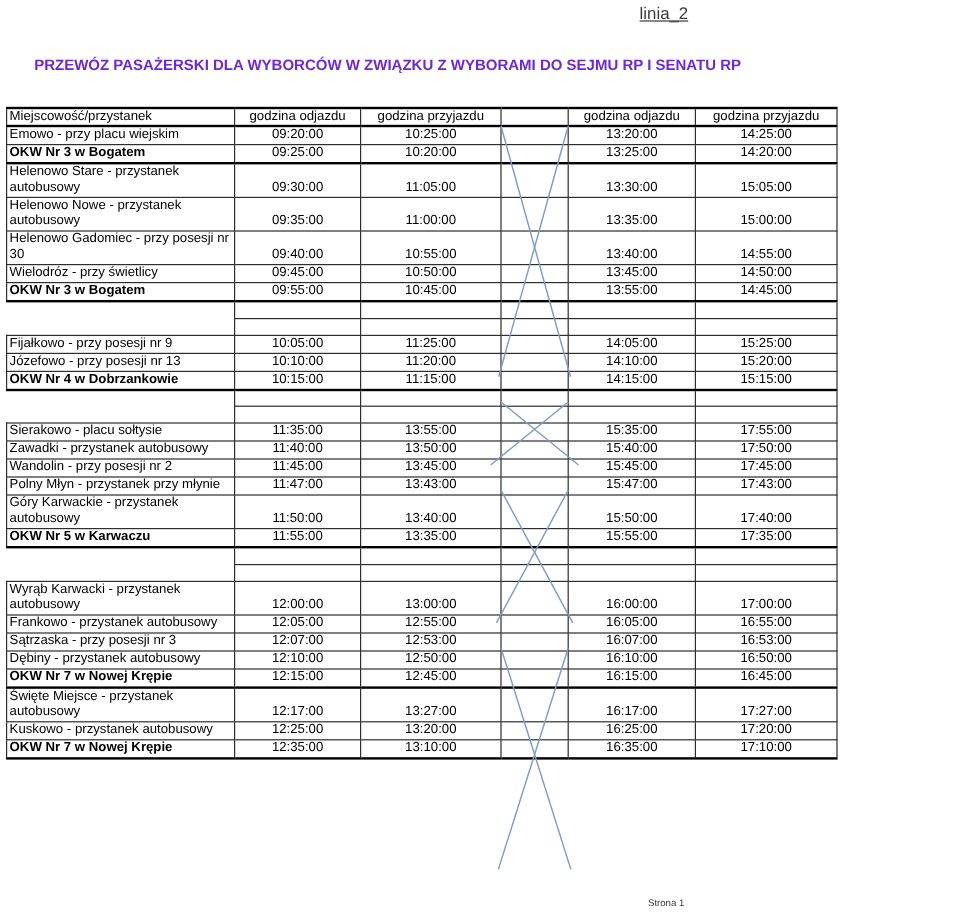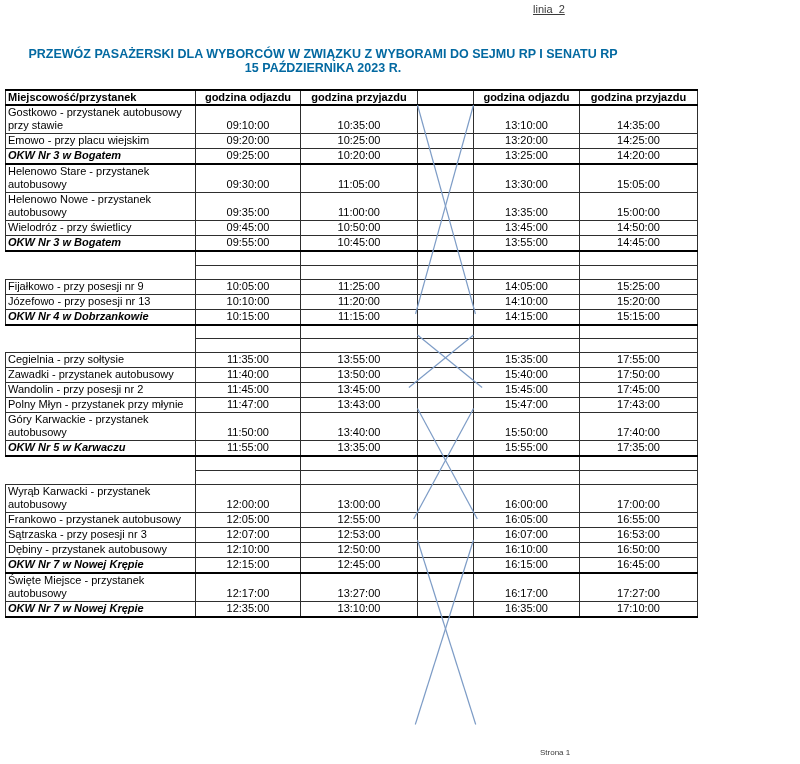--- a/index.html
+++ b/index.html
@@ -10,41 +10,41 @@
     height: 764px;
     background: #ffffff;
     color: #000;
     font-family: "Liberation Sans", sans-serif;
     overflow: hidden;
   }
   .header-note {
     position: absolute;
     top: 3px;
     left: 533px;
-    font-size: 11px;
+    font-size: 14px;
     color: #3a3a3a;
     text-decoration: underline;
   }
   .footer-note {
     position: absolute;
     top: 748px;
     left: 540px;
     font-size: 8px;
     color: #3a3a3a;
   }
   .title {
     position: absolute;
     top: 47px;
     left: 5px;
     width: 636px;
     text-align: center;
     font-weight: bold;
     font-size: 12.5px;
     line-height: 14px;
-    color: #0369a1;
+    color: #6d28d9;
   }
   .table-wrap {
     position: absolute;
     top: 89px;
     left: 5px;
     width: 692px;
   }
   table.schedule {
     border-collapse: collapse;
     table-layout: fixed;
@@ -55,52 +55,51 @@
     padding: 0;
     font-size: 11px;
     line-height: 13px;
     vertical-align: bottom;
     overflow: hidden;
   }
   .schedule thead tr { height: 15px; }
   .schedule thead th {
     border-top: 2px solid #000;
     border-bottom: 2px solid #000;
-    font-weight: bold;
+    font-weight: normal;
     text-align: center;
     vertical-align: middle;
     margin-top: 28px;
   }
   .schedule thead th.stop-h { text-align: left; padding-left: 2px; }
   tr.h1 { height: 14px; }
   tr.h2 { height: 28px; }
   tr.spacer { height: 14px; }
   td.stop { text-align: left; padding: 0 2px 1px 2px; }
   td.time { text-align: center; padding-bottom: 1px; }
   td.mid  {}
   tr.okw td { border-bottom: 2px solid #000; }
-  tr.okw td.stop { font-weight: bold; font-style: italic; }
+  tr.okw td.stop { font-weight: bold; }
   tr.spacer td.blank-left { border: none; }
   .cross-overlay {
     position: absolute;
     top: 0; left: 0;
     pointer-events: none;
     overflow: visible;
   }
 </style>
 </head>
 <body>
 
 <div class="page">
 
   <div class="header-note">linia_2</div>
 
   <div class="title">
     <div>PRZEWÓZ PASAŻERSKI DLA WYBORCÓW W ZWIĄZKU Z WYBORAMI DO SEJMU RP I SENATU RP</div>
-    <div>15 PAŹDZIERNIKA 2023 R.</div>
   </div>
 
   <div class="table-wrap" id="table-wrap">
     <table class="schedule">
       <colgroup>
         <col style="width:190px">
         <col style="width:105px">
         <col style="width:117px">
         <col style="width:56px">
         <col style="width:106px">
@@ -110,28 +109,20 @@
         <tr>
           <th class="stop-h">Miejscowość/przystanek</th>
           <th>godzina odjazdu</th>
           <th>godzina przyjazdu</th>
           <th></th>
           <th>godzina odjazdu</th>
           <th>godzina przyjazdu</th>
         </tr>
       </thead>
       <tbody id="tbody">
-          <tr class="h2">
-            <td class="stop">Gostkowo - przystanek autobusowy przy stawie</td>
-            <td class="time">09:10:00</td>
-            <td class="time">10:35:00</td>
-            <td class="mid"></td>
-            <td class="time">13:10:00</td>
-            <td class="time">14:35:00</td>
-          </tr>
           <tr class="h1">
             <td class="stop">Emowo - przy placu wiejskim</td>
             <td class="time">09:20:00</td>
             <td class="time">10:25:00</td>
             <td class="mid"></td>
             <td class="time">13:20:00</td>
             <td class="time">14:25:00</td>
           </tr>
           <tr class="h1 okw">
             <td class="stop">OKW Nr 3 w Bogatem</td>
@@ -150,20 +141,28 @@
             <td class="time">15:05:00</td>
           </tr>
           <tr class="h2">
             <td class="stop">Helenowo Nowe - przystanek autobusowy</td>
             <td class="time">09:35:00</td>
             <td class="time">11:00:00</td>
             <td class="mid"></td>
             <td class="time">13:35:00</td>
             <td class="time">15:00:00</td>
           </tr>
+          <tr class="h2">
+            <td class="stop">Helenowo Gadomiec - przy posesji nr 30</td>
+            <td class="time">09:40:00</td>
+            <td class="time">10:55:00</td>
+            <td class="mid"></td>
+            <td class="time">13:40:00</td>
+            <td class="time">14:55:00</td>
+          </tr>
           <tr class="h1">
             <td class="stop">Wielodróz - przy świetlicy</td>
             <td class="time">09:45:00</td>
             <td class="time">10:50:00</td>
             <td class="mid"></td>
             <td class="time">13:45:00</td>
             <td class="time">14:50:00</td>
           </tr>
           <tr class="h1 okw">
             <td class="stop">OKW Nr 3 w Bogatem</td>
@@ -223,21 +222,21 @@
           </tr>
           <tr class="spacer">
             <td class="blank-left"></td>
             <td class="time"></td>
             <td class="time"></td>
             <td class="mid"></td>
             <td class="time"></td>
             <td class="time"></td>
           </tr>
           <tr class="h1">
-            <td class="stop">Cegielnia - przy sołtysie</td>
+            <td class="stop">Sierakowo - placu sołtysie</td>
             <td class="time">11:35:00</td>
             <td class="time">13:55:00</td>
             <td class="mid"></td>
             <td class="time">15:35:00</td>
             <td class="time">17:55:00</td>
           </tr>
           <tr class="h1">
             <td class="stop">Zawadki - przystanek autobusowy</td>
             <td class="time">11:40:00</td>
             <td class="time">13:50:00</td>
@@ -333,20 +332,28 @@
             <td class="time">16:15:00</td>
             <td class="time">16:45:00</td>
           </tr>
           <tr class="h2">
             <td class="stop">Święte Miejsce - przystanek autobusowy</td>
             <td class="time">12:17:00</td>
             <td class="time">13:27:00</td>
             <td class="mid"></td>
             <td class="time">16:17:00</td>
             <td class="time">17:27:00</td>
+          </tr>
+          <tr class="h1">
+            <td class="stop">Kuskowo - przystanek autobusowy</td>
+            <td class="time">12:25:00</td>
+            <td class="time">13:20:00</td>
+            <td class="mid"></td>
+            <td class="time">16:25:00</td>
+            <td class="time">17:20:00</td>
           </tr>
           <tr class="h1 okw">
             <td class="stop">OKW Nr 7 w Nowej Krępie</td>
             <td class="time">12:35:00</td>
             <td class="time">13:10:00</td>
             <td class="mid"></td>
             <td class="time">16:35:00</td>
             <td class="time">17:10:00</td>
           </tr>
         </tbody>

